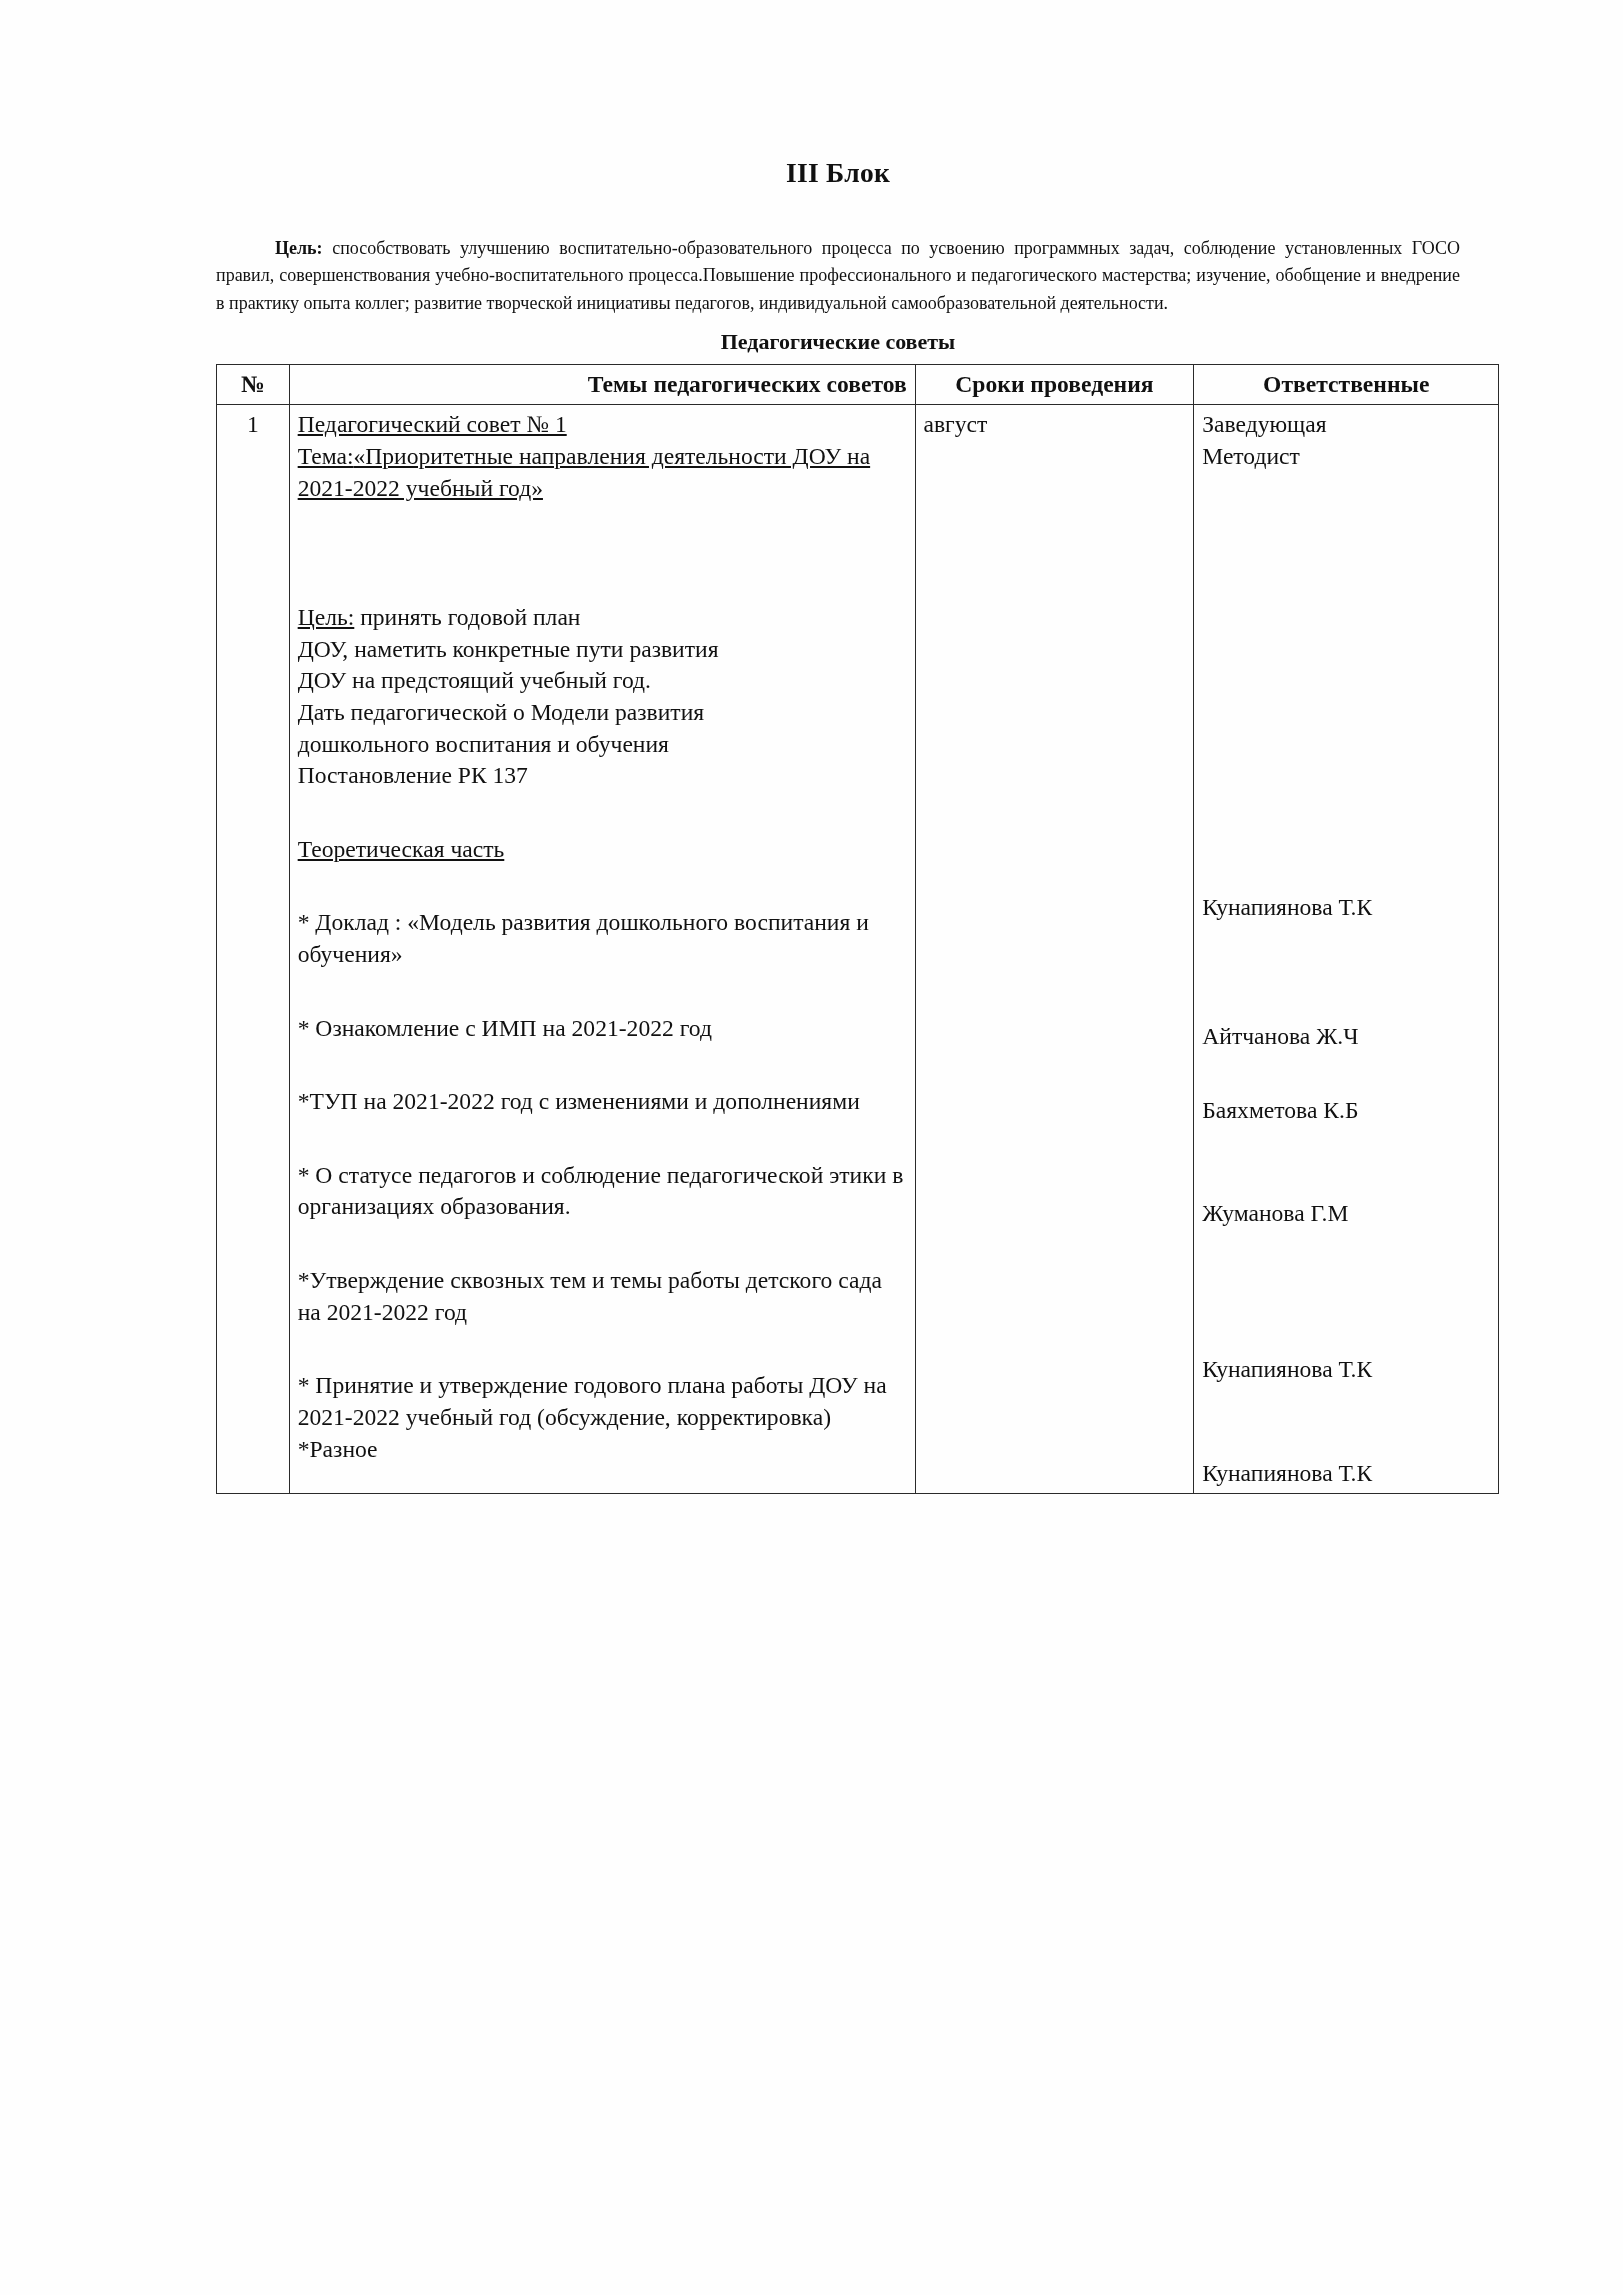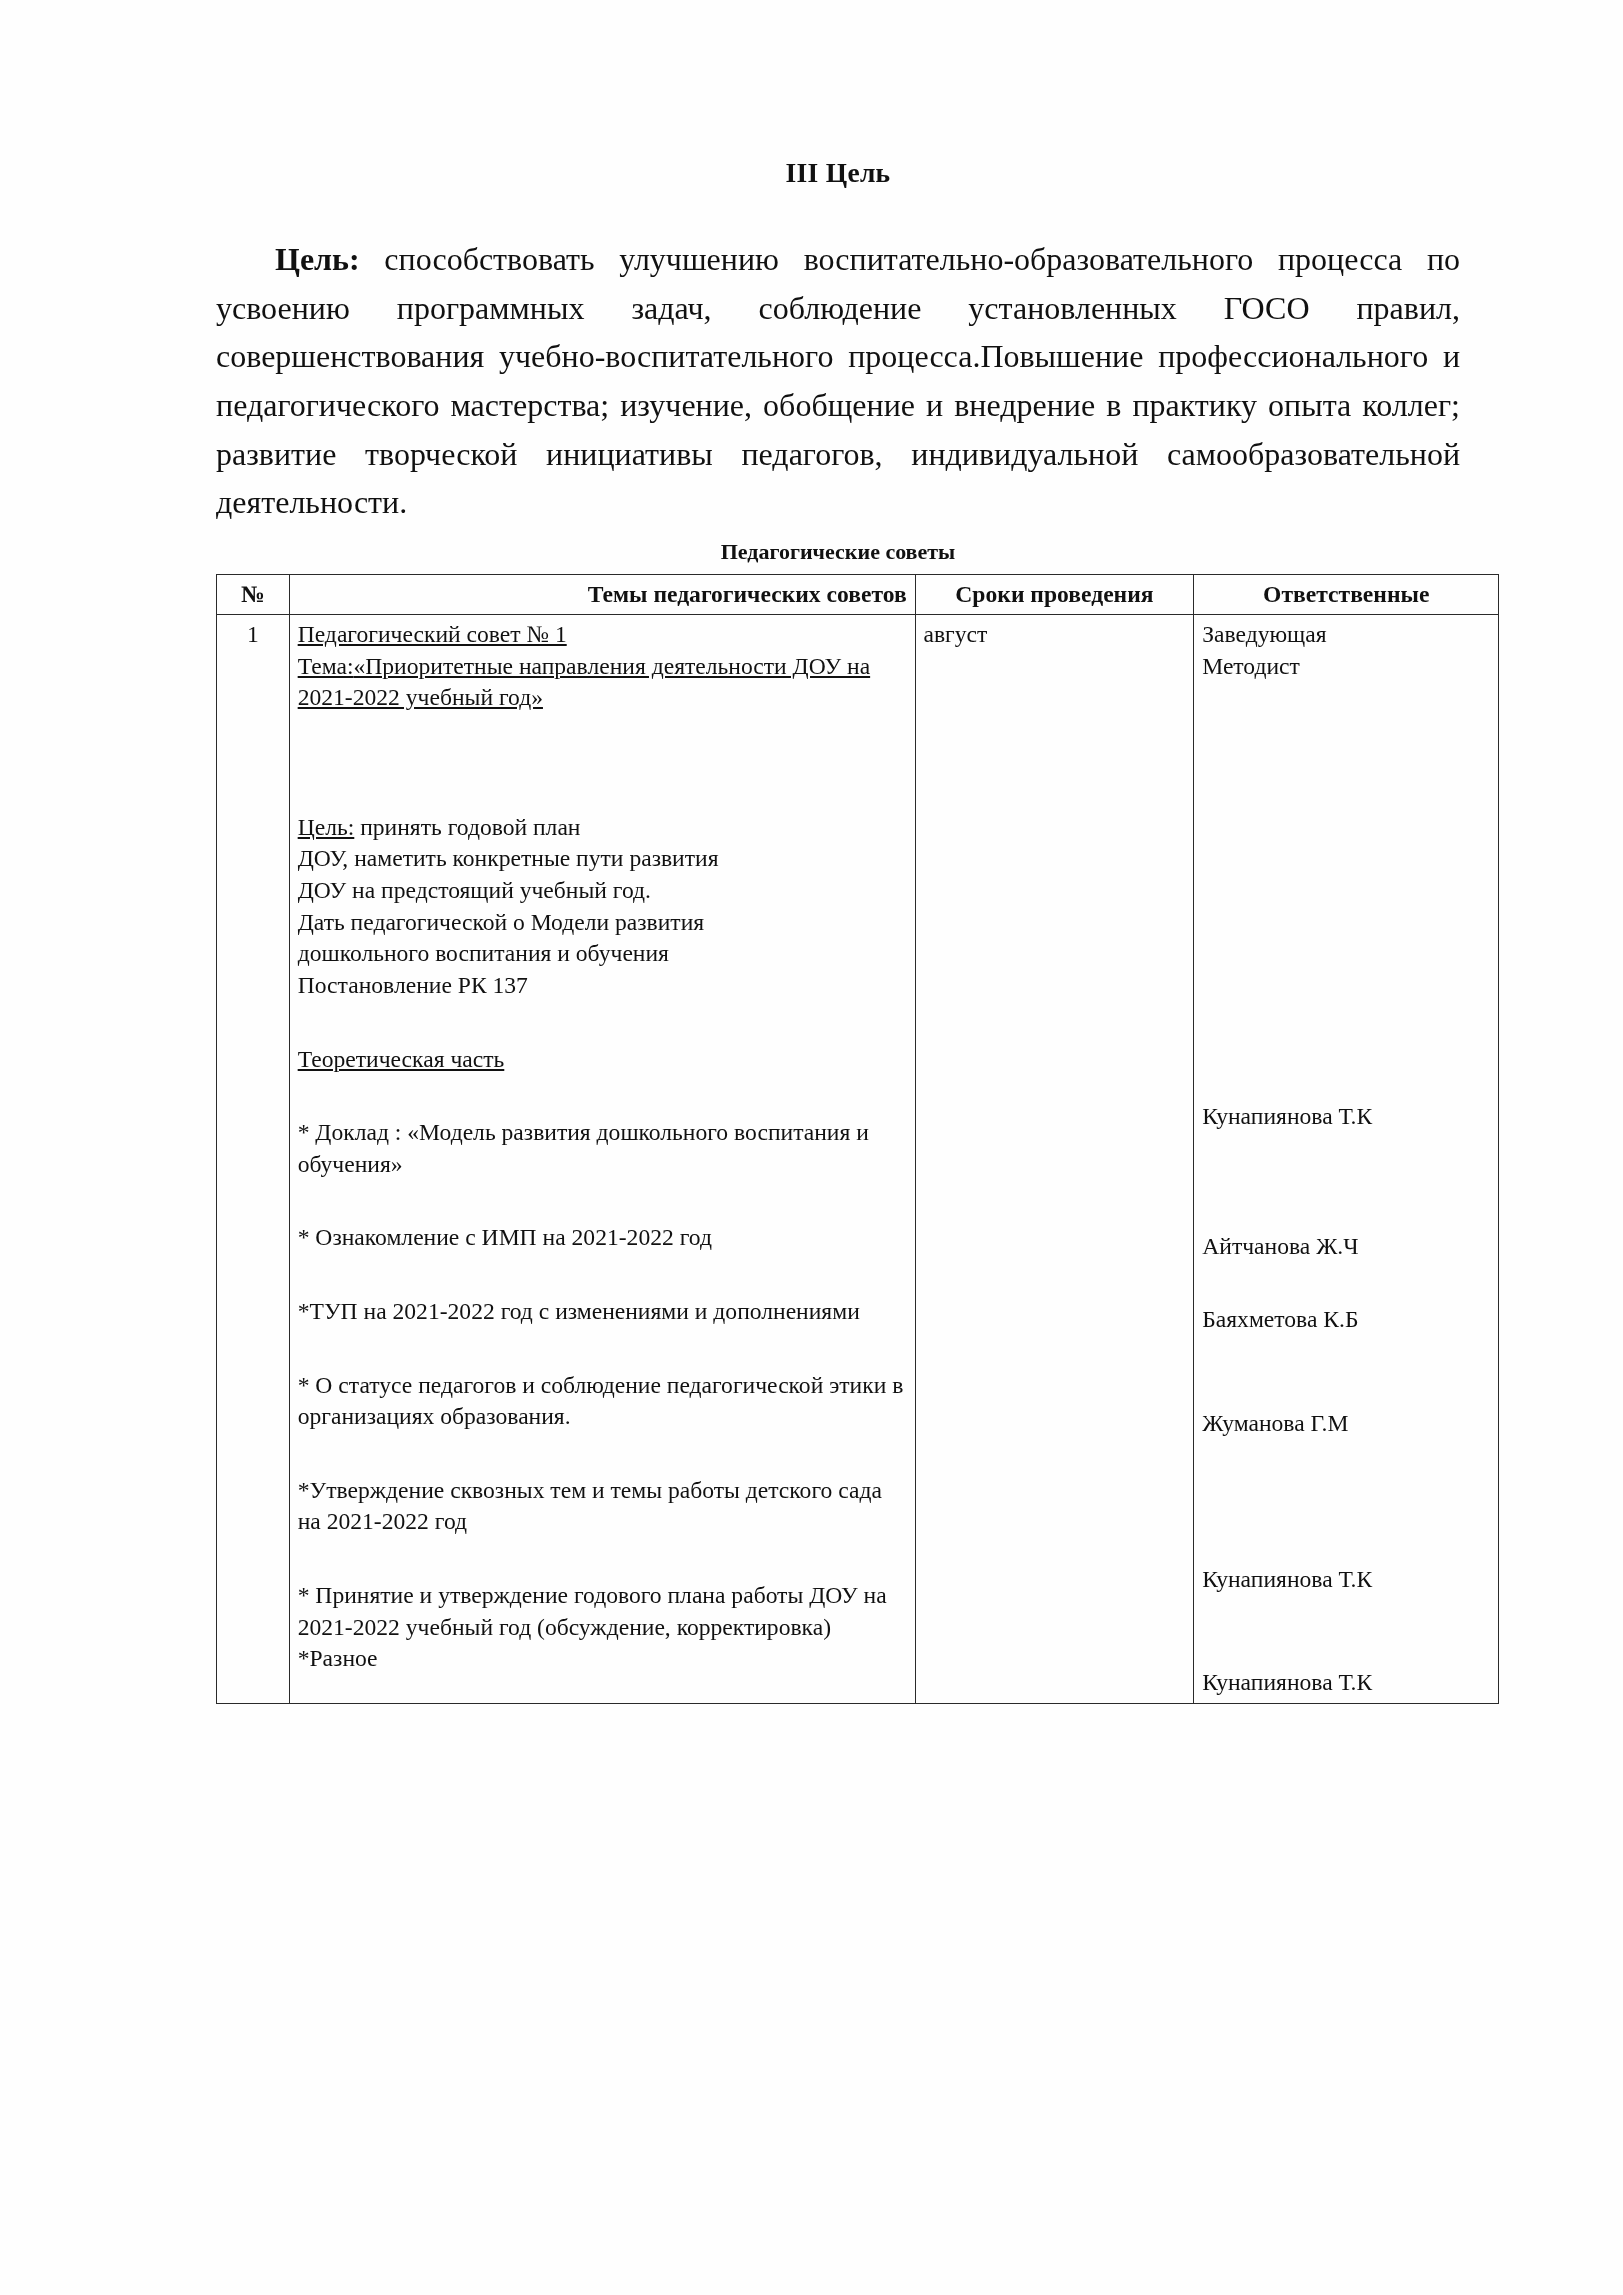--- a/index.html
+++ b/index.html
@@ -31,21 +31,21 @@
   }
   .doc-title {
     text-align: center;
     font-size: 27.5px;
     font-weight: bold;
     margin-top: 157px;
     letter-spacing: 0.3px;
   }
   .para {
     margin-top: 46px;
-    font-size: 32px;
+    font-size: 18px;
     line-height: 1.52;
     text-align: justify;
     text-justify: inter-word;
     text-indent: 59px;
   }
   .para b { font-weight: bold; }
   .section-title {
     text-align: center;
     font-size: 22px;
     font-weight: bold;
@@ -90,21 +90,21 @@
   .spacer-150 { height: 98px; }
   .spacer-190 { height: 124px; }
   .resp-spacer-a { height: 419px; }
 </style>
 </head>
 <body>
 
 <div class="page">
   <div class="content">
 
-    <div class="doc-title">III Цель</div>
+    <div class="doc-title">III Блок</div>
 
     <div class="para"><b>Цель:</b><span> способствовать улучшению воспитательно-образовательного процесса по усвоению программных задач, соблюдение установленных ГОСО правил, совершенствования учебно-воспитательного процесса.Повышение профессионального и педагогического мастерства; изучение, обобщение и внедрение в практику опыта коллег; развитие творческой инициативы педагогов, индивидуальной самообразовательной деятельности.</span></div>
 
     <div class="section-title">Педагогические советы</div>
 
     <table class="main">
       <thead>
         <tr>
           <th class="c-num">№</th>
           <th class="c-theme">Темы педагогических советов</th>

